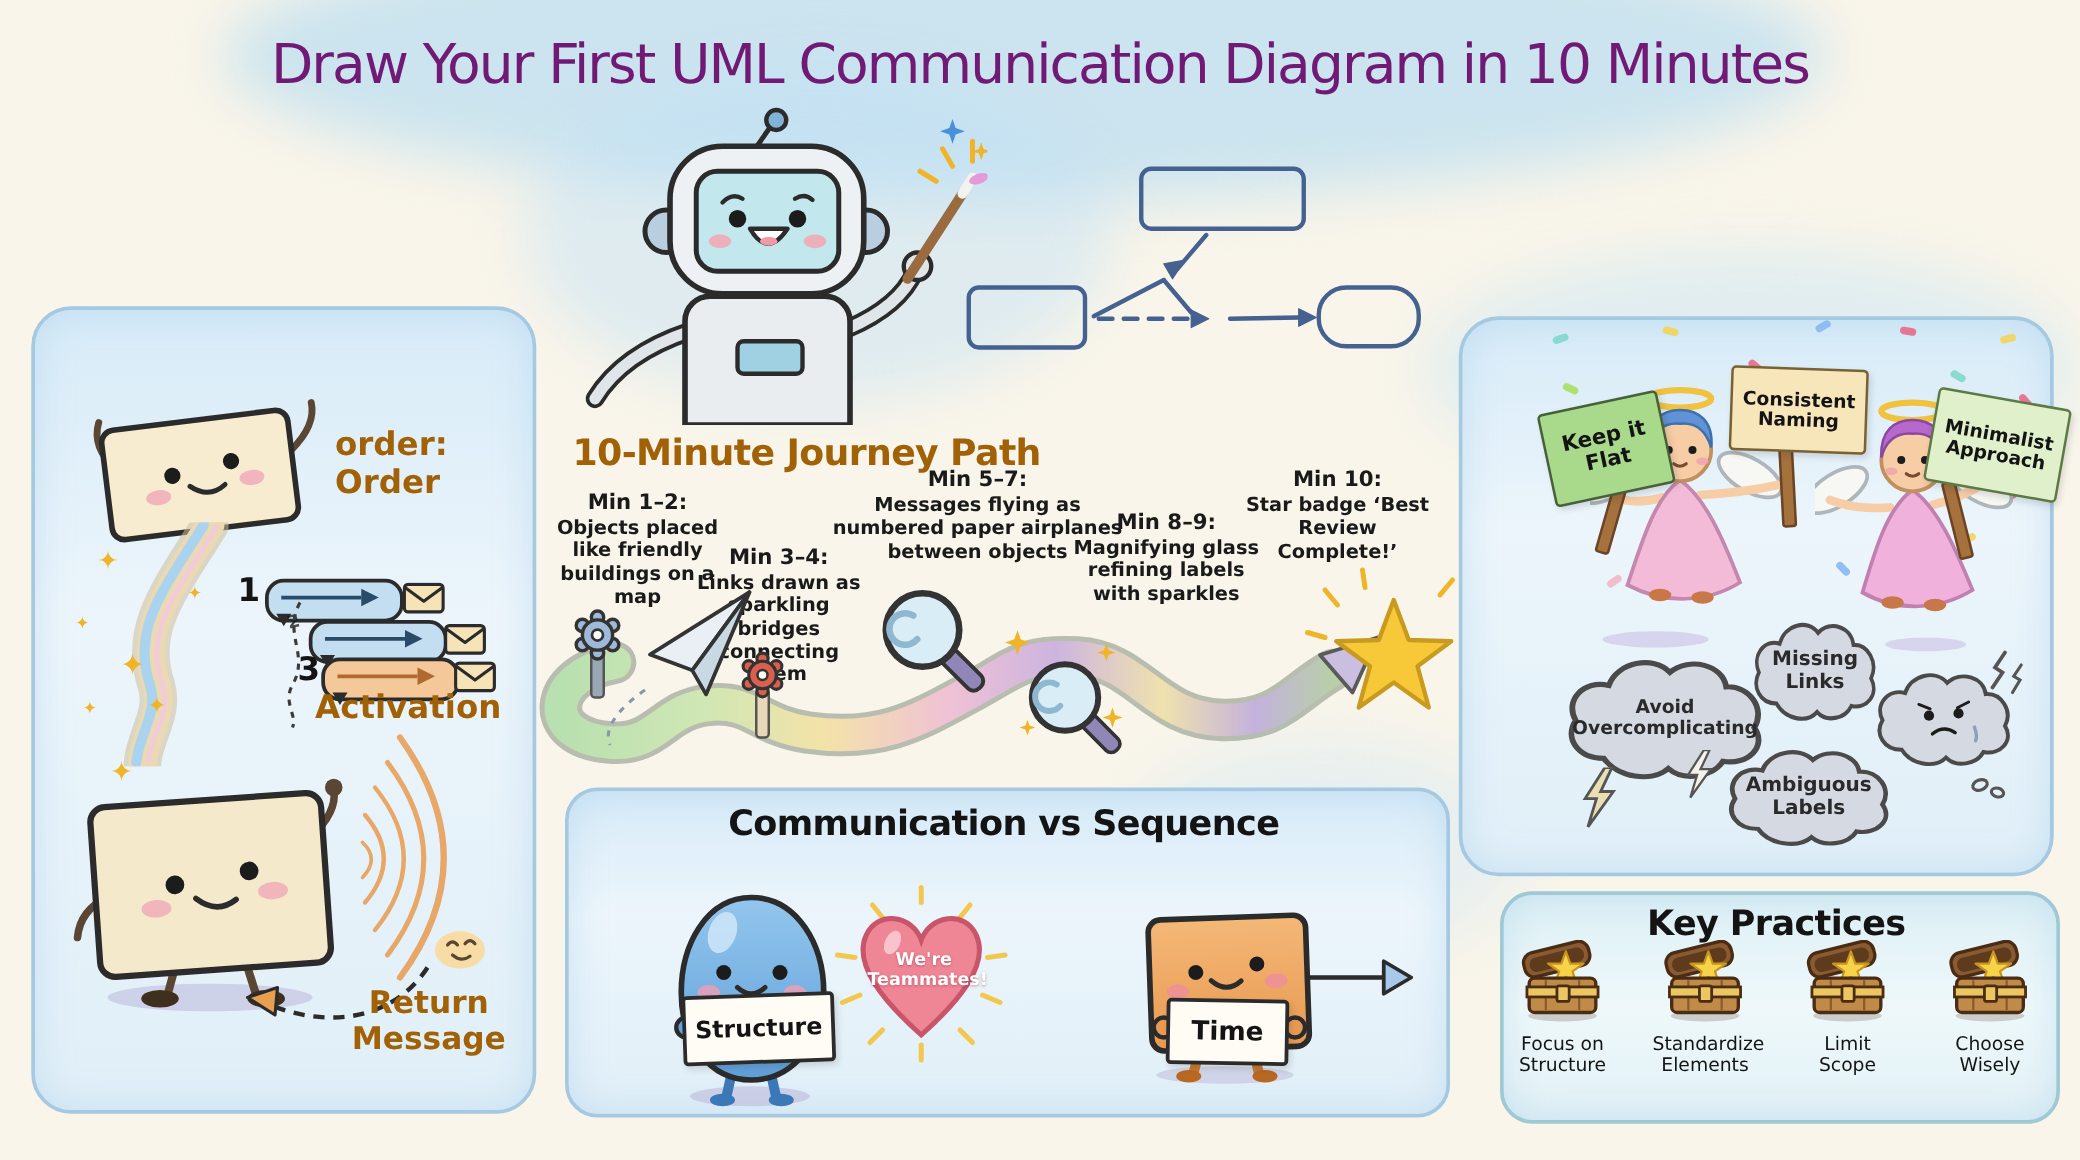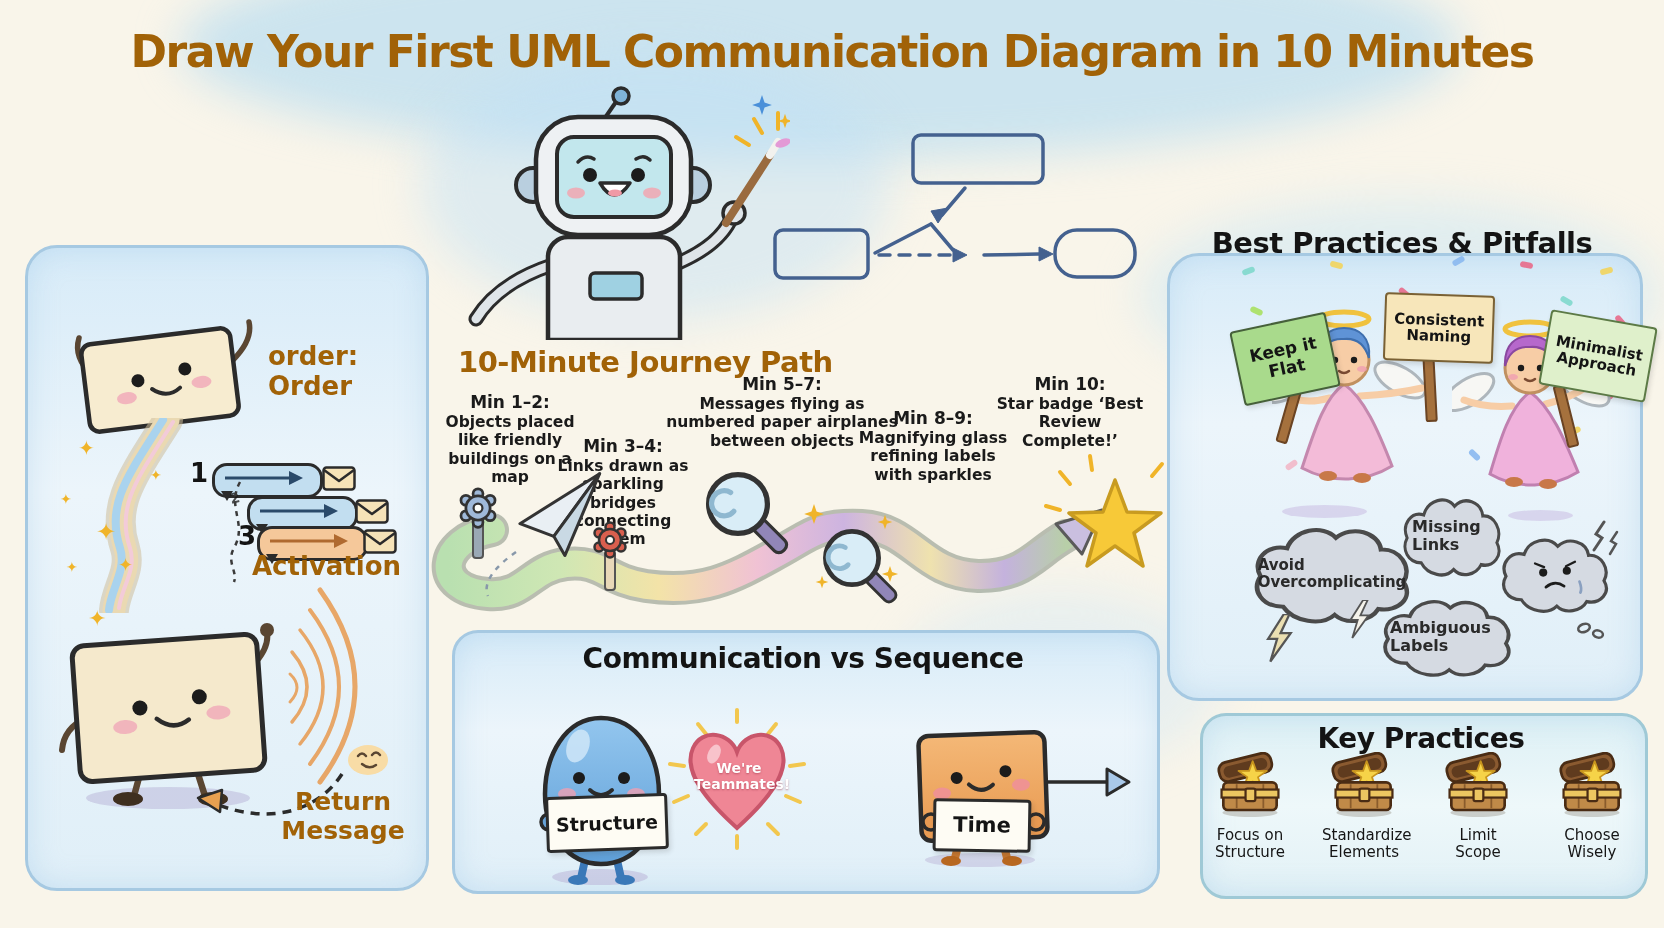--- a/index.html
+++ b/index.html
@@ -5,36 +5,36 @@
   html,body{margin:0;padding:0}
   body{font-family:"DejaVu Sans","Liberation Sans",sans-serif;background:#f2efe4}
   #canvas{position:relative;width:1664px;height:928px;overflow:hidden;background:#f9f5ea}
   .abs{position:absolute}
   .wash{position:absolute;border-radius:50%;filter:blur(22px);pointer-events:none}
   .panel{position:absolute;border:3px solid #a6c9e2;border-radius:32px;
          background:linear-gradient(180deg,#d7ebf8 0%,#ecf5fb 38%,#e0eff8 100%);
          box-shadow:inset 0 0 30px rgba(150,195,230,.35)}
   .panel.kt{background:linear-gradient(180deg,#ddf0f5 0%,#eef8fa 50%,#e2f1f6 100%);border-color:#9fc9d6;border-radius:26px}
   .ptitle{position:absolute;text-align:center;font-weight:bold;color:#141414;letter-spacing:-.5px}
-  .h-title{position:absolute;left:0;right:0;top:26px;text-align:center;font-weight:bold;font-size:44px;
-           color:#a16207;letter-spacing:-1.5px}
+  .h-title{position:absolute;left:0;right:0;top:26px;text-align:center;font-weight:normal;font-size:44px;
+           color:#701a75;letter-spacing:-1.5px}
   .lbl{position:absolute;font-weight:bold;color:#a16207;line-height:1.15}
   .ms{position:absolute;text-align:center;font-weight:bold;color:#1a1a1a;line-height:1.18;font-size:15.5px}
   .ms .mlabel{font-size:17px;margin-bottom:1px}
   .sign{position:absolute;display:flex;align-items:center;justify-content:center;text-align:center;
         background:#fefcf4;border:3px solid #2b2b2b;border-radius:4px;font-weight:bold;color:#141414;
         line-height:1.1;box-shadow:2px 3px 5px rgba(40,40,40,.15)}
   .sign.green{background:#a9da8c;border-color:#46603a;border-width:2.5px}
   .sign.cream{background:#f7e6ba;border-color:#7a6134;border-width:2.5px}
   .sign.pale{background:#dff0cb;border-color:#5c7a46;border-width:2.5px}
   .stick{position:absolute;background:#a5713d;border:2px solid #6b4423;border-radius:3px}
   .cloudbox{position:absolute}
   .cloudbox svg{position:absolute;inset:0;width:100%;height:100%}
   .cloudtxt{position:absolute;inset:0;display:flex;align-items:center;justify-content:center;
-            font-weight:bold;color:#2a2a2a;line-height:1.12;padding:0 14px}
+            text-align:center;font-weight:bold;color:#2a2a2a;line-height:1.12;padding:0 14px}
   .conf{position:absolute;width:13px;height:6px;border-radius:3px;opacity:.9}
   .spk{position:absolute;color:#f0b429;font-weight:bold;line-height:1}
   .bub{position:absolute;border:3px solid #2b2b2b;border-radius:15px;background:#c2def0}
   .bub.or{background:#f5c89a}
   .bub:after{content:"";position:absolute;left:6px;bottom:-12px;border:6px solid transparent;border-top:10px solid #2b2b2b}
   .num{position:absolute;font-weight:bold;color:#141414}
   .shadow-smudge{position:absolute;background:#c3b2dd;opacity:.45;border-radius:50%}
   .hearttxt{position:absolute;text-align:center;font-weight:bold;color:#fff;line-height:1.15;
             text-shadow:0 1px 2px rgba(150,40,60,.5)}
   .tkrow{position:absolute;display:flex;justify-content:space-between}
@@ -386,21 +386,20 @@
       <ellipse cx="37" cy="70" rx="9" ry="6" fill="#ef8f9a" opacity=".85"></ellipse>
         <ellipse cx="116" cy="64" rx="9" ry="6" fill="#ef8f9a" opacity=".85"></ellipse>
       <path d="M64,62 q12,11 24,1" fill="none" stroke="#2b2b2b" stroke-width="4" stroke-linecap="round"></path>
     </g>
     <circle cx="26" cy="100" r="8" fill="#e89a52" stroke="#2b2b2b" stroke-width="3.5"></circle>
     <circle cx="131" cy="100" r="8" fill="#e89a52" stroke="#2b2b2b" stroke-width="3.5"></circle>
   </svg>
   <div class="sign" style="left:933px;top:799px;width:92px;height:47px;font-size:21px;transform:rotate(1deg)">Time</div>
 
   <div class="panel" style="left:1167px;top:253px;width:470px;height:442px"></div>
-  <div class="ptitle" style="left:1167px;top:226px;width:470px;font-size:29px">Best Practices &amp; Pitfalls</div>
 
   <div class="conf" style="left:1242px;top:268px;background:#7fd8cc;transform:rotate(-20deg)"></div>
   <div class="conf" style="left:1330px;top:262px;background:#f2d45c;transform:rotate(15deg)"></div>
   <div class="conf" style="left:1398px;top:290px;background:#e86a8a;transform:rotate(40deg)"></div>
   <div class="conf" style="left:1452px;top:258px;background:#8ab8f0;transform:rotate(-30deg)"></div>
   <div class="conf" style="left:1520px;top:262px;background:#e86a8a;transform:rotate(10deg)"></div>
   <div class="conf" style="left:1560px;top:298px;background:#7fd8cc;transform:rotate(30deg)"></div>
   <div class="conf" style="left:1600px;top:268px;background:#f2d45c;transform:rotate(-15deg)"></div>
   <div class="conf" style="left:1614px;top:318px;background:#e86a8a;transform:rotate(50deg)"></div>
   <div class="conf" style="left:1250px;top:308px;background:#a8e060;transform:rotate(25deg)"></div>

